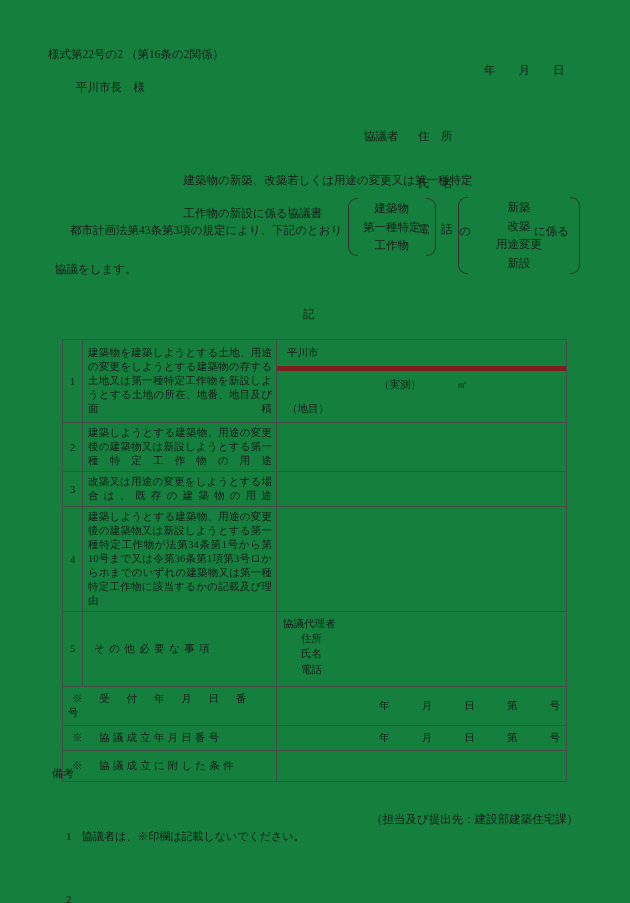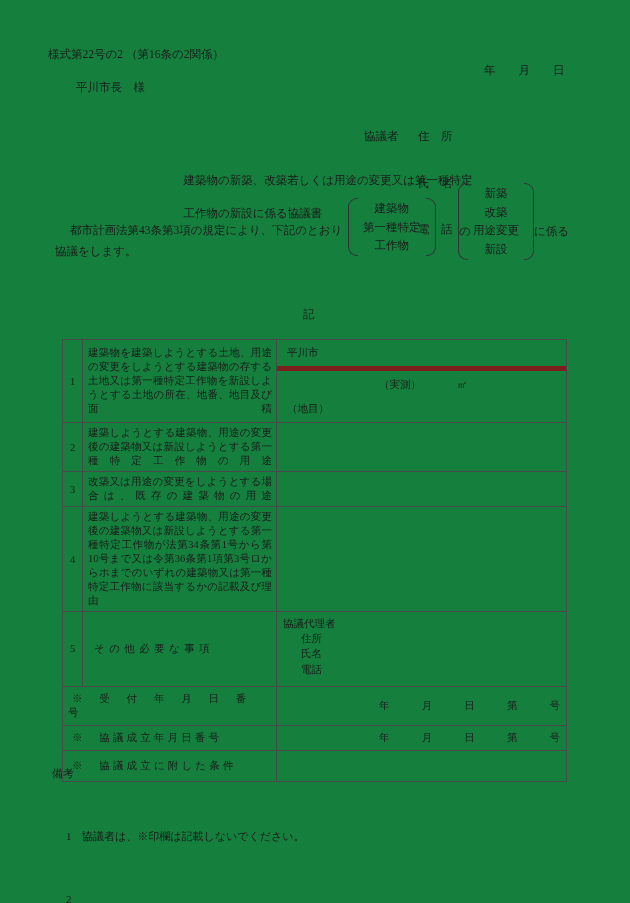--- a/index.html
+++ b/index.html
@@ -31,21 +31,21 @@
   #party-block .row { display: flex; }
   #party-block .lbl { width: 54px; }
 
   
   #doc-title { left: 172px; top: 155px; font-size: 11.5px; line-height: 1.45; }
 
   
   #clause-pre  { left: 70px;  top: 223px; font-size: 11.5px; }
   #clause-no   { left: 459px; top: 224px; font-size: 11.5px; }
   #clause-post { left: 534px; top: 224px; font-size: 11.5px; }
-  #clause-end  { left: 55px;  top: 244px; font-size: 11.5px; }
+  #clause-end  { left: 55px;  top: 262px; font-size: 11.5px; }
 
   
   .brace-group { position: absolute; display: flex; align-items: center; }
   .brace {
     position: relative;
     width: 9px;
     align-self: stretch;
   }
   .brace::before {
     content: "";
@@ -57,21 +57,21 @@
   }
   .brace.left::before  { border-left: 1px solid #333;  border-radius: 9px 0 0 9px; left: 0; }
   .brace.right::before { border-right: 1px solid #333; border-radius: 0 9px 9px 0; right: 0; }
   .brace-items {
     font-size: 11.5px;
     line-height: 1.62;
     text-align: center;
     padding: 3px 6px 3px 6px;
   }
   #brace-a { left: 348px; top: 196px; }
-  #brace-b { left: 458px; top: 181px; }
+  #brace-b { left: 458px; top: 195px; gap: 23px; }
 
   
   #ki { left: 303px; top: 307px; font-size: 11.5px; }
 
   
   #form-table {
     position: absolute;
     left: 62px;
     top: 339px;
     width: 505px;
@@ -301,14 +301,15 @@
       <span class="note-body">
         
         
         
       </span>
     </span>
 
     
   </div>
 
+  <div class="t" id="footer-contact">（担当及び提出先：建設部建築住宅課）</div>
 
 </div>
 
 </body></html>

